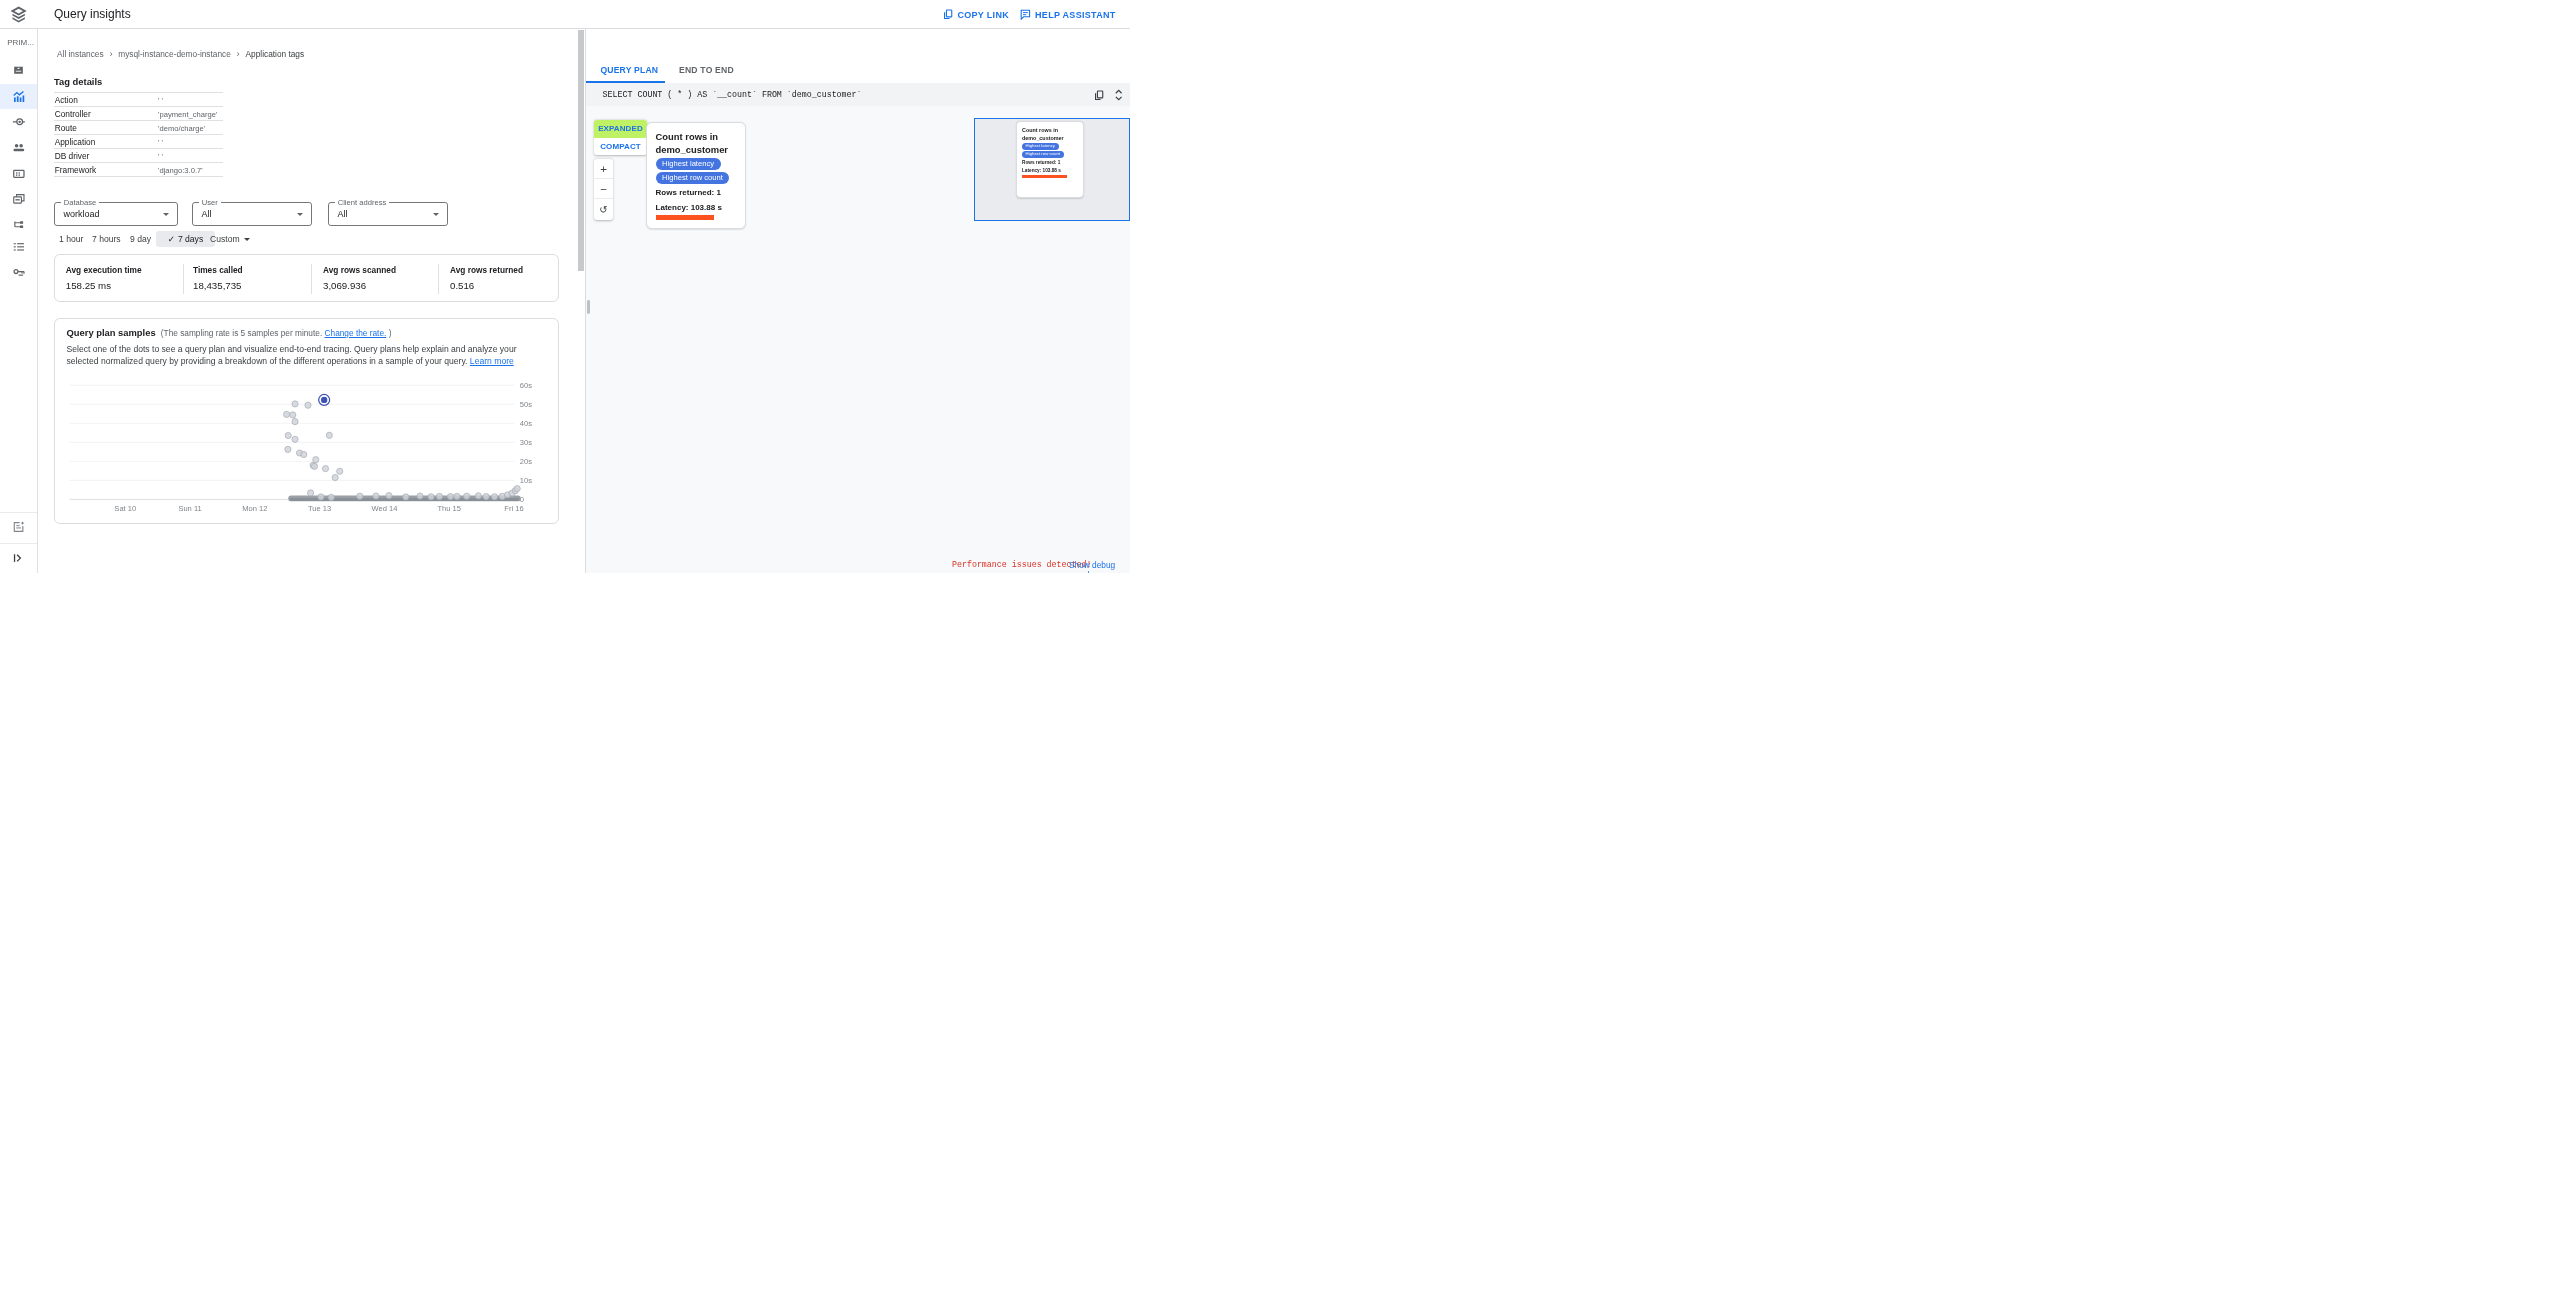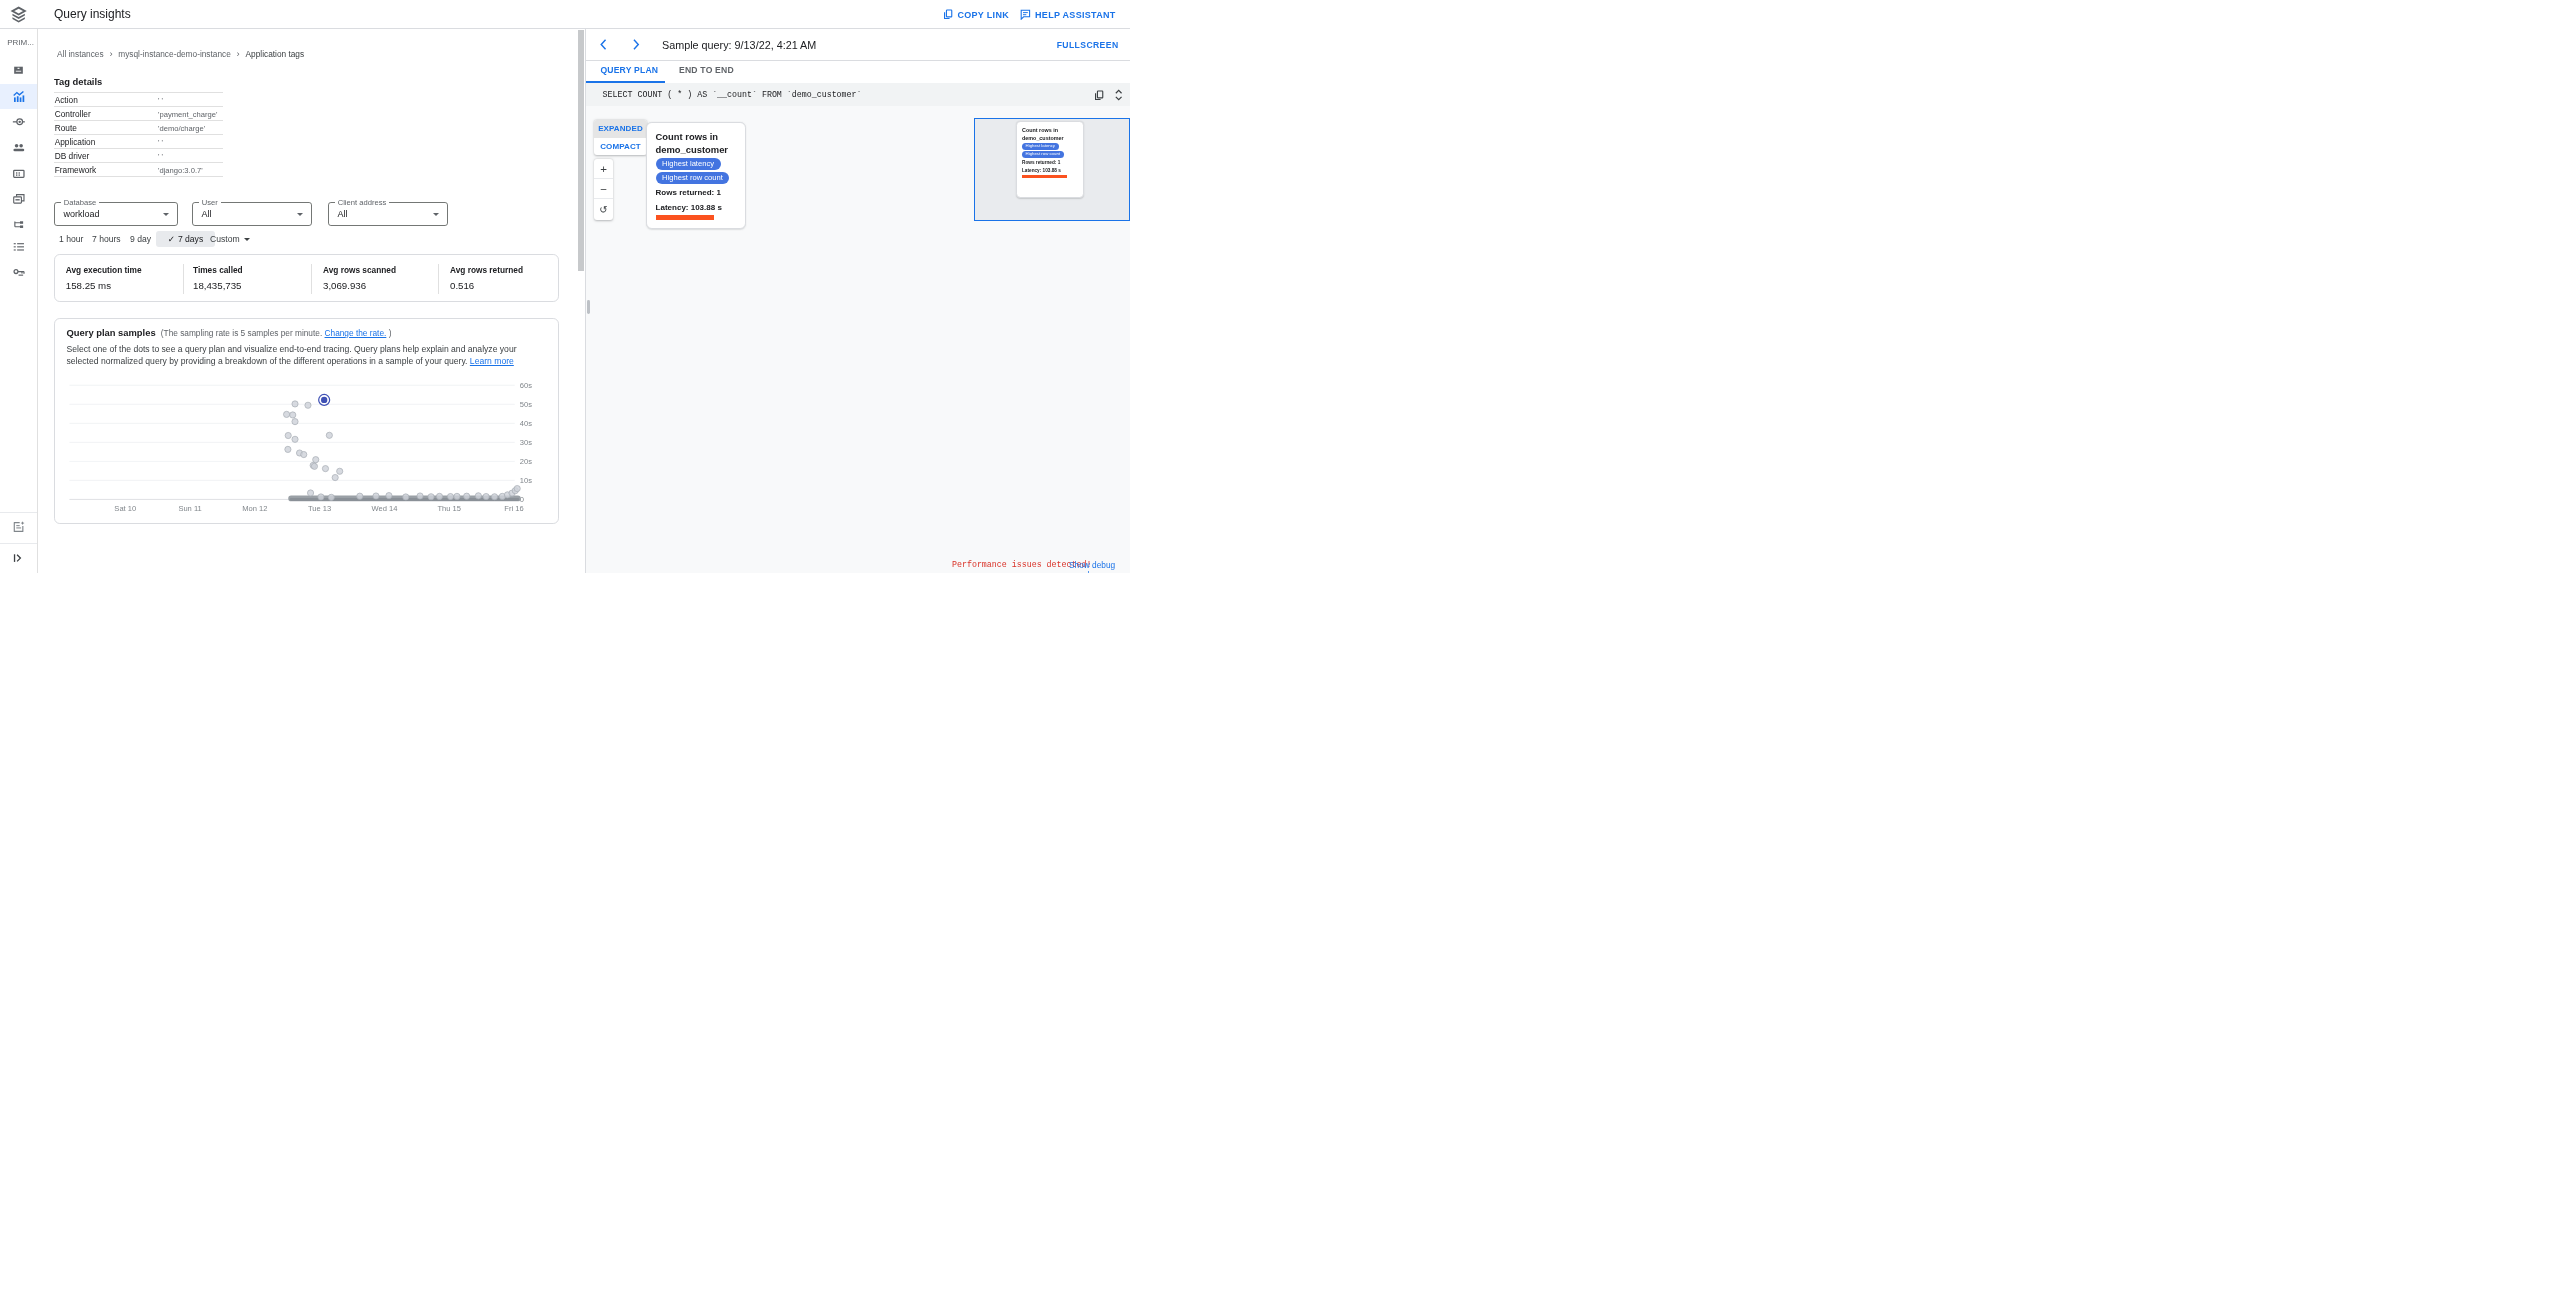--- a/index.html
+++ b/index.html
@@ -98,21 +98,21 @@
   #sql-copy { position:absolute; right:26px; top:6.5px; cursor:pointer; }
   #sql-unfold { position:absolute; right:6.5px; top:5.8px; cursor:pointer; }
 
   #rcontent { position:absolute; left:0; top:77px; width:100%; height:467px; background:#f8f9fa; }
   #rscroll { position:absolute; left:1.4px; top:194px; width:2.9px; height:14.4px; background:#bdc1c6; border-radius:1.4px; }
 
   #view-toggle { position:absolute; left:8px; top:14.4px; width:53px; height:35px; background:#fff;
     border-radius:2.9px; box-shadow:0 0.7px 2.2px rgba(60,64,67,.35); overflow:hidden; }
   .vt-row { height:17.3px; line-height:17.3px; text-align:center; font-size:8px; font-weight:700;
     color:var(--accent); letter-spacing:0.1px; cursor:pointer; }
-  .vt-row.sel { background:#e5e5e5; }
+  .vt-row.sel { background:#bef264; }
 
   #zoomctl { position:absolute; left:8px; top:53px; width:19px; height:61px; background:#fff;
     border-radius:2.9px; box-shadow:0 0.7px 2.2px rgba(60,64,67,.35); }
   .zbtn { height:20px; display:flex; align-items:center; justify-content:center; font-size:11.5px;
     color:#3c4043; cursor:pointer; border-bottom:0.7px solid #e8eaed; }
   .zbtn:last-child { border-bottom:none; font-size:10px; }
 
   #plan-card { position:absolute; left:60px; top:16px; width:100px; height:107px; background:#fff;
     border:0.7px solid #dadce0; border-radius:5.8px; box-shadow:0 0.7px 1.4px rgba(60,64,67,.15); padding:8px 8.6px; }
   .node-title { font-size:9.4px; font-weight:700; line-height:12.6px; color:#202124; }
@@ -419,34 +419,20 @@
         <circle cx="623.395" cy="162.952" r="4.3" fill="#ced2d9" fill-opacity="0.82" stroke="#a9aeb5" stroke-width="1"></circle>
         <circle cx="355.493" cy="39.928" r="7.6" fill="#ffffff" stroke="#3f51b5" stroke-width="1.7"></circle>
         <circle cx="355.493" cy="39.928" r="4.4" fill="#3f51b5"></circle>
       </svg>
   </div>
 
 
   <div id="lscroll"></div>
 
   <div id="rpanel">
-    <div id="rheader">
-      <div id="arrow-prev" class="nav-arrow">
-        <svg class="icon" width="11.5" height="13" viewBox="0 0 16 18">
-          <polyline points="10.5,2.5 4.5,9 10.5,15.5" fill="none" stroke="#1a73e8" stroke-width="2"></polyline>
-        </svg>
-      </div>
-      <div id="arrow-next" class="nav-arrow">
-        <svg class="icon" width="11.5" height="13" viewBox="0 0 16 18">
-          <polyline points="5.5,2.5 11.5,9 5.5,15.5" fill="none" stroke="#1a73e8" stroke-width="2"></polyline>
-        </svg>
-      </div>
-      <div id="rtitle">Sample query: 9/13/22, 4:21 AM</div>
-      <div id="fullscreen-btn">FULLSCREEN</div>
-    </div>
 
     <div class="rtab" id="tab-plan">QUERY PLAN</div>
     <div class="rtab" id="tab-e2e">END TO END</div>
     <div id="tab-underline"></div>
 
     <div id="sqlbar">
       <div id="sqltext">SELECT COUNT ( * ) AS `__count` FROM `demo_customer`</div>
       <svg id="sql-copy" class="icon" width="10" height="10.8" viewBox="0 0 16 17">
         <rect x="5.5" y="1.5" width="8.5" height="11" rx="1" fill="none" stroke="#3c4043" stroke-width="1.8"></rect>
         <path d="M2.5 5 v10 h8" fill="none" stroke="#3c4043" stroke-width="1.8"></path>

